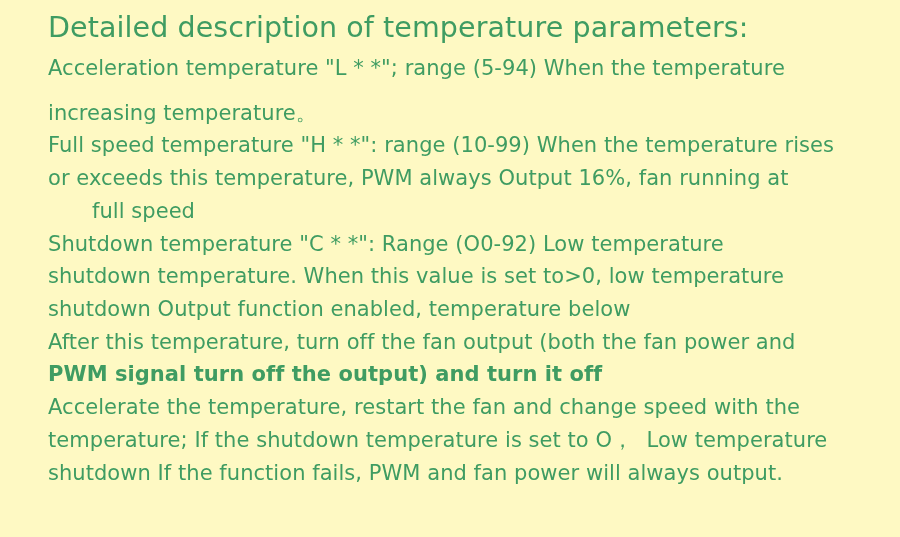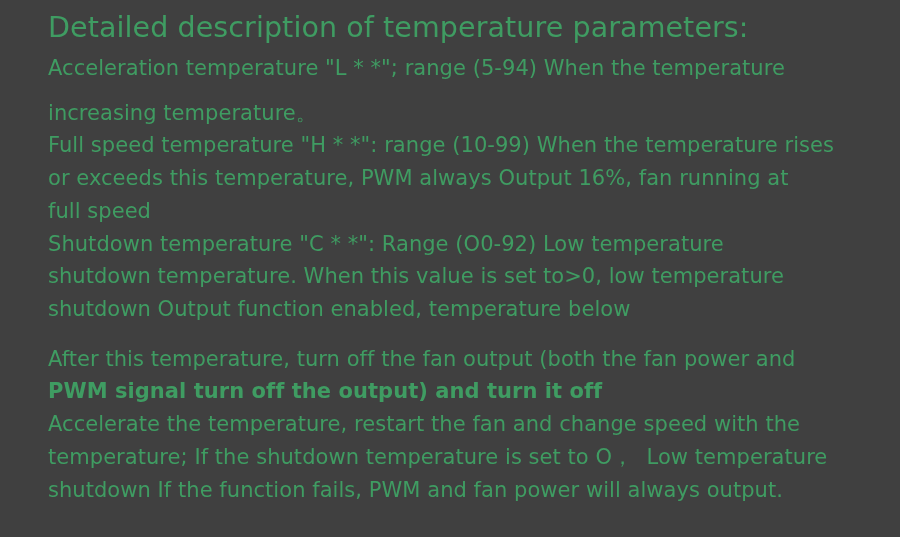--- a/index.html
+++ b/index.html
@@ -49,43 +49,43 @@
   }
 
   
   .line.loose {
     line-height: 33.6px;
   }
 </style>
 </head>
 <body style="background: rgb(255, 255, 255);">
 
-<div class="doc" style="background: #404040;">
+<div class="doc" style="background: #fef9c3;">
 
   <h1 class="doc-title" style="color: rgb(63, 156, 98);">Detailed description of temperature parameters:</h1>
 
   <div class="para">
     <div class="line" style="color: rgb(63, 156, 98);">Acceleration temperature "L * *"; range (5-94) When the temperature</div>
     <div class="line" style="color: rgb(63, 156, 98); margin-top: 12px;">increasing temperature。</div>
   </div>
 
   <div class="para">
     <div class="line" style="color: rgb(63, 156, 98);">Full speed temperature "H * *": range (10-99) When the temperature rises</div>
     <div class="line" style="color: rgb(63, 156, 98);">or exceeds this temperature, PWM always Output 16%, fan running at</div>
-    <div class="line" style="color: rgb(63, 156, 98);">full speed</div>
+    <div class="line" style="color: rgb(63, 156, 98); margin-left: 44px;">full speed</div>
   </div>
 
   <div class="para">
     <div class="line" style="color: rgb(63, 156, 98);">Shutdown temperature "C * *": Range (O0-92) Low temperature</div>
     <div class="line" style="color: rgb(63, 156, 98);">shutdown temperature. When this value is set to&gt;0, low temperature</div>
     <div class="line" style="color: rgb(63, 156, 98);">shutdown Output function enabled, temperature below</div>
   </div>
 
   <div class="para">
-    <div class="line" style="color: rgb(63, 156, 98); margin-top: 17px;">After this temperature, turn off the fan output (both the fan power and</div>
+    <div class="line" style="color: rgb(63, 156, 98);">After this temperature, turn off the fan output (both the fan power and</div>
     <div class="line" style="color: rgb(63, 156, 98); font-weight: bold;">PWM signal turn off the output) and turn it off</div>
   </div>
 
 
   <div class="para">
     <div class="line" style="color: rgb(63, 156, 98);">Accelerate the temperature, restart the fan and change speed with the</div>
     <div class="line loose" style="color: rgb(63, 156, 98);">temperature; If the shutdown temperature is set to O，  Low temperature</div>
     <div class="line loose" style="color: rgb(63, 156, 98);">shutdown If the function fails, PWM and fan power will always output.</div>
   </div>
 

